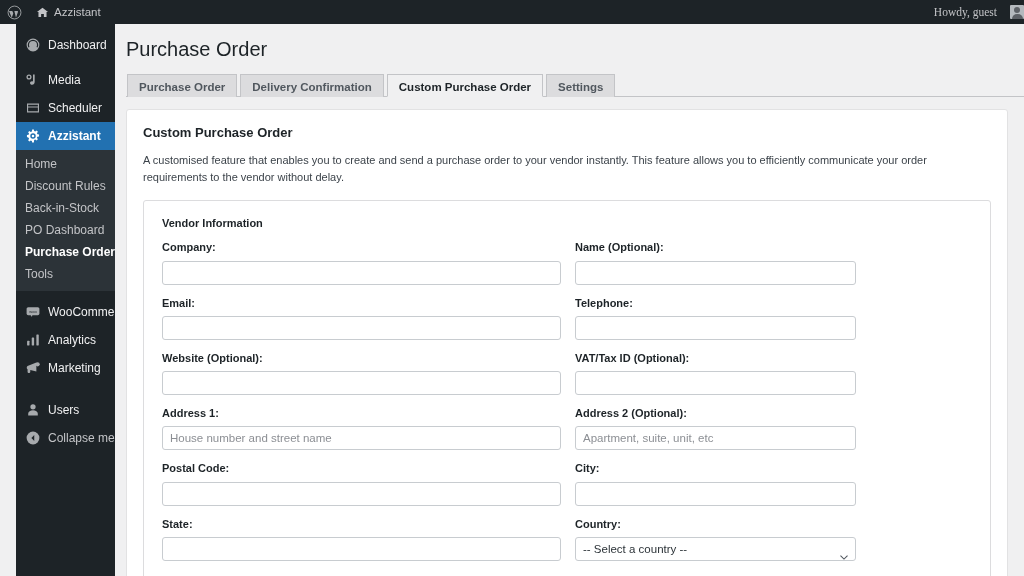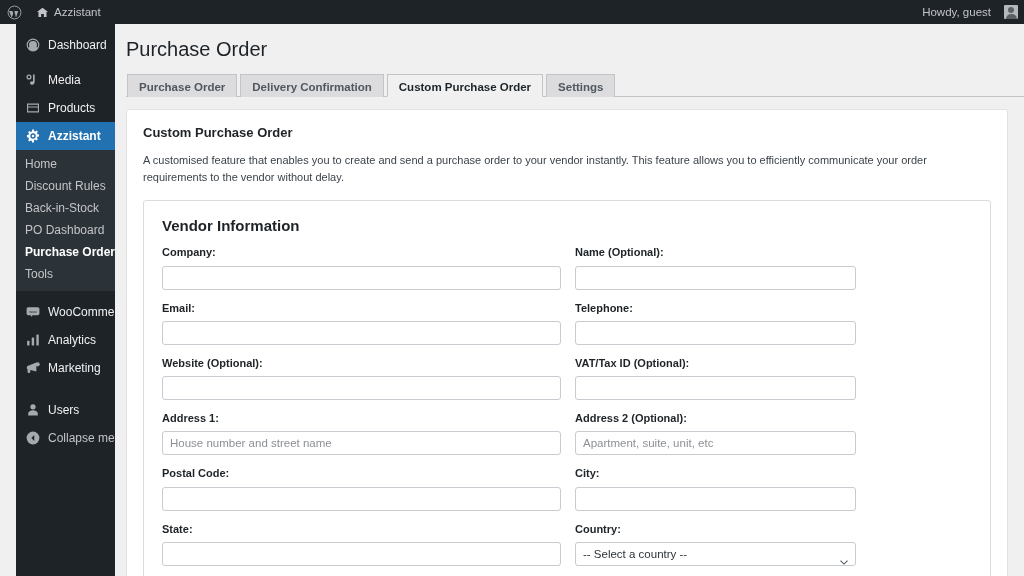--- a/index.html
+++ b/index.html
@@ -14,21 +14,21 @@
   #adminbar {
     position: absolute; top: 0; left: 0;
     width: 1024px; height: 24px;
     background: #1d2327;
     color: #c3c4c7;
     font-size: 11.5px;
     display: flex; align-items: center;
     z-index: 50;
   }
   .ab-item { display: flex; align-items: center; height: 24px; padding: 0 7px; gap: 5px; color: #c3c4c7; }
-  .ab-right { margin-left: auto; display: flex; align-items: center; padding-right: 6px; }
+  .ab-right { margin-left: auto; display: flex; align-items: center; padding-right: 0; font-family: Liberation Serif, serif; }
   .ab-avatar {
     width: 14px; height: 14px; margin-left: 6px;
     background: #b4b9be; border-radius: 1px;
     position: relative; overflow: hidden;
   }
   .ab-avatar::before { content:""; position:absolute; left:4px; top:2px; width:6px; height:6px; border-radius:50%; background:#5c6066; }
   .ab-avatar::after  { content:""; position:absolute; left:1.5px; top:9px; width:11px; height:7px; border-radius:5px 5px 0 0; background:#5c6066; }
   .wp-logo-ic { width: 15px; height: 15px; display:block; }
   .home-ic { width: 13px; height: 13px; display:block; }
 
@@ -105,21 +105,21 @@
   #card-title { font-size: 13px; font-weight: 700; color: #1d2327; line-height: 1.4; }
   #card-desc { font-size: 11px; color: #3c434a; line-height: 1.55; margin-top: 10px; width: 834px; }
 
   
   #fieldbox {
     margin-top: 14px;
     border: 1px solid #dcdcde;
     border-radius: 3px;
     padding: 16px 18px 18px 18px;
   }
-  #section-title { font-size: 15px; font-weight: 700; color: #1d2327; margin-bottom: 11px; }
+  #section-title { font-size: 11px; font-weight: 700; color: #1d2327; margin-bottom: 11px; }
 
   .grid { display: grid; grid-template-columns: 399px 1fr; column-gap: 14px; row-gap: 0; }
   .field { margin-bottom: 11px; }
   .field label { display: block; font-size: 11px; font-weight: 700; color: #1d2327; margin-bottom: 6px; line-height: 1.3; }
   .field input[type="text"], .field select {
     display: block;
     width: 100%; height: 24px;
     border: 1px solid #c8ccd0; border-radius: 3px;
     background: #fff; color: #2c3338;
     font-family: "Liberation Sans", sans-serif; font-size: 11.5px;
@@ -187,21 +187,21 @@
     </span>
     <span class="mlabel">Media</span>
   </div>
 
   <div class="menu-top">
     <span>
       <svg class="mi" viewBox="0 0 20 20" fill="#a7aaad">
           <path d="M2.5 4.5h15v11h-15v-11zm1.4 1.4v2.2h12.2V5.9H3.9zm0 3.6v4.6h12.2V9.5H3.9z"></path>
         </svg>
     </span>
-    <span class="mlabel">Products</span>
+    <span class="mlabel">Scheduler</span>
   </div>
 
   <div class="menu-top current">
     <span>
       <svg class="mi" viewBox="0 0 20 20" fill="#ffffff">
           <path d="M10 6.6A3.4 3.4 0 1010 13.4 3.4 3.4 0 0010 6.6zm0 1.8a1.6 1.6 0 110 3.2 1.6 1.6 0 010-3.2zM8.9 1.8h2.2l.35 2.05c.5.15.97.35 1.4.62l1.7-1.2 1.55 1.55-1.2 1.7c.27.43.47.9.62 1.4l2.05.35v2.2l-2.05.35c-.15.5-.35.97-.62 1.4l1.2 1.7-1.55 1.55-1.7-1.2c-.43.27-.9.47-1.4.62L11.1 18.2H8.9l-.35-2.05c-.5-.15-.97-.35-1.4-.62l-1.7 1.2-1.55-1.55 1.2-1.7a5.6 5.6 0 01-.62-1.4L2.43 11.1V8.9l2.05-.35c.15-.5.35-.97.62-1.4l-1.2-1.7 1.55-1.55 1.7 1.2c.43-.27.9-.47 1.4-.62L8.9 1.8z"></path>
         </svg>
     </span>
     <span class="mlabel">Azzistant</span>
   </div>

